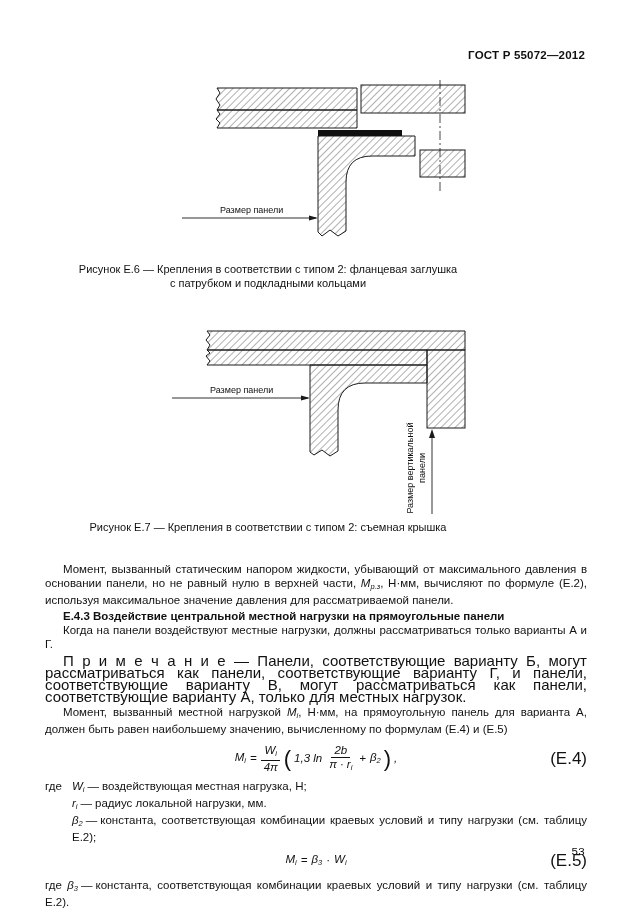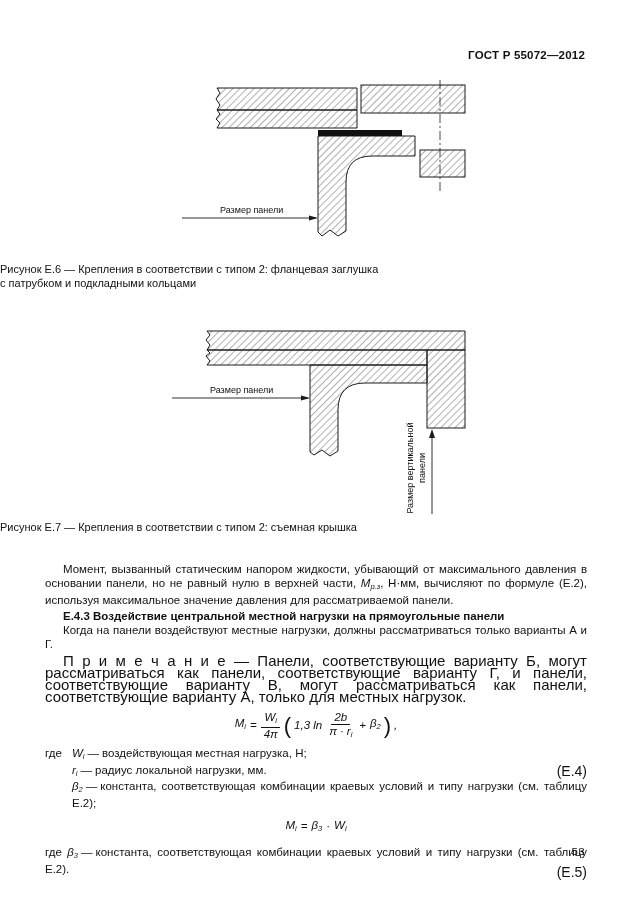--- a/index.html
+++ b/index.html
@@ -6,41 +6,41 @@
   html,body { background:#ffffff; }
   body { font-family:"Liberation Sans", sans-serif; color:#111; }
   .page { width:630px; height:913px; background:#fff; position:relative; overflow:hidden; }
 
   .doc-header { position:absolute; top:49px; right:45px; font-size:11.5px; font-weight:bold; letter-spacing:.2px;padding-left:27px; }
 
   .fig { position:absolute; }
   .fig-e6 { left:170px; top:80px; width:310px; height:170px; }
   .fig-e7 { left:160px; top:326px; width:320px; height:192px; }
 
-  .caption { position:absolute; left:0; width:536px; font-size:11px; line-height:14px; }
+  .caption { position:absolute; left:0; width:536px; text-align:center; font-size:11px; line-height:14px; }
   .caption-e6 { top:262px; }
   .caption-e7 { top:520px; }
 
   .text-block { position:absolute; left:45px; top:563px; width:542px; font-size:11.5px; line-height:13.8px; text-align:justify; }
   .para { text-indent:18px; }
   .heading { text-indent:18px; font-weight:bold; margin-top:3px; }
   .note { text-indent:18px; font-size:15px; line-height:12px; margin-top:3px; margin-bottom:3px; }
   .mt { margin-top:3px; }
 
   .sym { font-style:italic; }
   .sub { font-size:7.5px; font-style:italic; vertical-align:-2px; }
 
   .formula-row { position:relative; display:flex; justify-content:center; align-items:flex-start; margin:8px 0 6px; text-indent:0; }
   .formula { display:inline-flex; align-items:center; font-style:italic; font-size:11.5px; }
   .formula > * { margin:0 2px; }
   .frac { display:inline-flex; flex-direction:column; align-items:center; line-height:13px; }
   .frac .num { border-bottom:1px solid #111; padding:0 3px; text-align:center; }
   .frac .den { padding:0 3px; text-align:center; }
   .bigp { font-size:22px; font-style:normal; font-weight:300; line-height:1; margin:0 1px; }
-  .formula-tag { position:absolute; right:0; top:50%; transform:translateY(-50%); font-size:14px;margin-top:46px; }
+  .formula-tag { position:absolute; right:0; top:50%; transform:translateY(-50%); font-size:17px; }
 
   .where-list { margin:1px 0 2px; }
   .where-item { position:relative; padding-left:27px; }
   .where-lead { position:absolute; left:0; }
   .dash { padding:0 3px; }
   .where-final { margin-top:10px; }
 
   .page-number { position:absolute; top:845px; right:45px; font-size:11.5px;font-family:Liberation Mono, monospace; }
 
   svg text { font-family:"Liberation Sans", sans-serif; fill:#111; }
@@ -109,20 +109,21 @@
   <div class="text-block">
 
     <p class="para"><span>Момент, вызванный статическим напором жидкости, убывающий от максимального давления в основании панели, но не равный нулю в верхней части, </span><span class="sym">М</span><span class="sub">р.з</span><span>, Н·мм, вычисляют по формуле (Е.2), используя максимальное значение давления для рассматриваемой панели.</span></p>
 
     <p class="heading">Е.4.3 Воздействие центральной местной нагрузки на прямоугольные панели</p>
 
     <p class="para">Когда на панели воздействуют местные нагрузки, должны рассматриваться только варианты А и Г.</p>
 
     <p class="note">П р и м е ч а н и е — Панели, соответствующие варианту Б, могут рассматриваться как панели, соответствующие варианту Г, и панели, соответствующие варианту В, могут рассматриваться как панели, соответствующие варианту А, только для местных нагрузок.</p>
 
+    <p class="para mt"><span>Момент, вызванный местной нагрузкой </span><span class="sym">М</span><span class="sub">i</span><span>, Н·мм, на прямоугольную панель для варианта А, должен быть равен наибольшему значению, вычисленному по формулам (Е.4) и (Е.5)</span></p>
 
     <div class="formula-row">
       <div class="formula">
         <span><span class="sym">M</span><span class="sub">i</span></span>
         <span>=</span>
         <span class="frac">
           <span class="num"><span class="sym">W</span><span class="sub">i</span></span>
           <span class="den">4π</span>
         </span>
         <span class="bigp">(</span>

